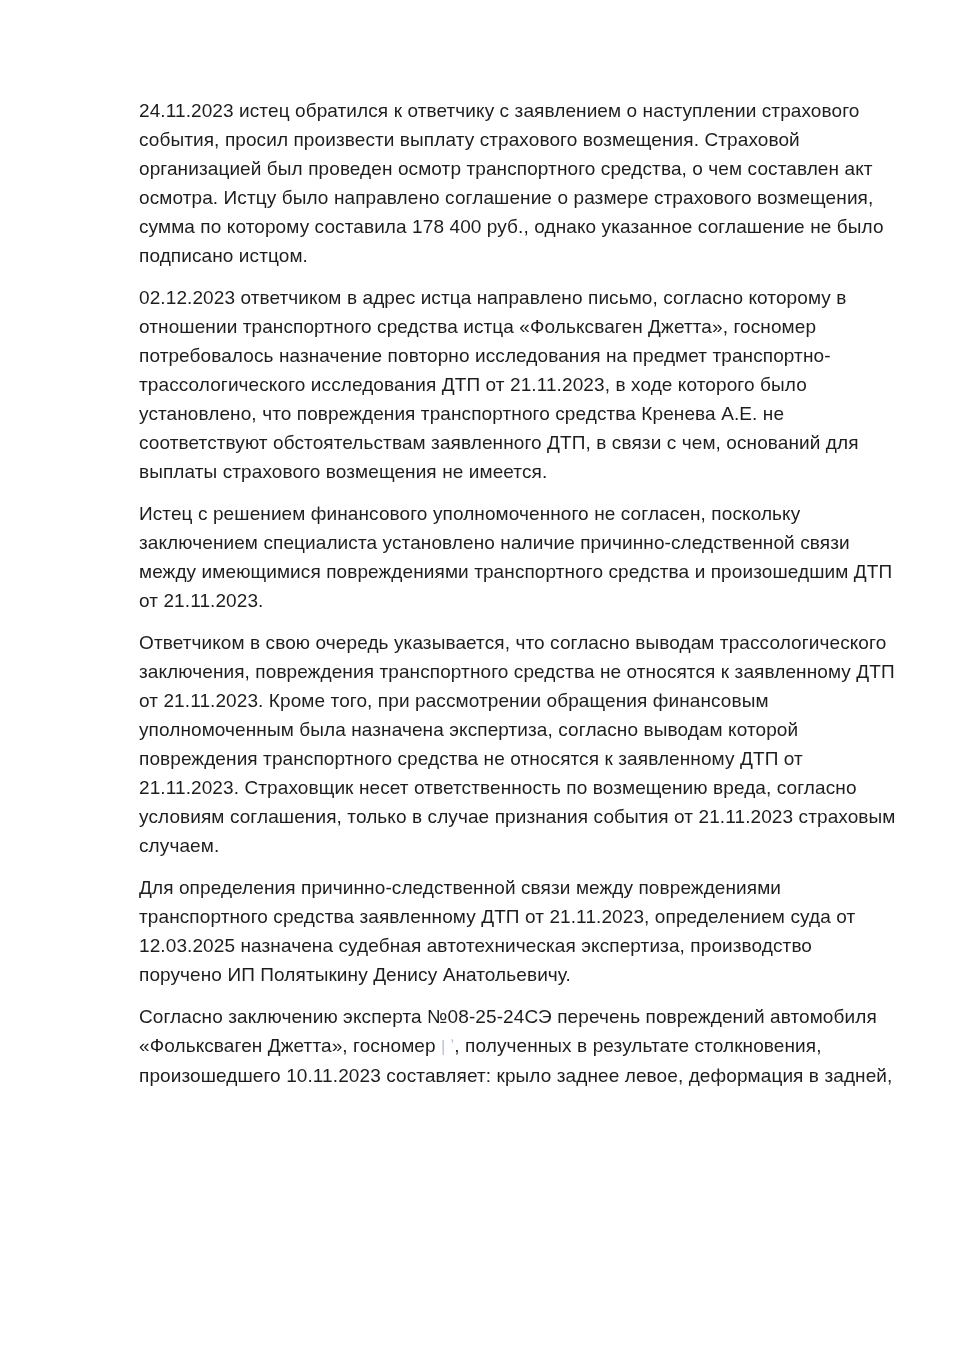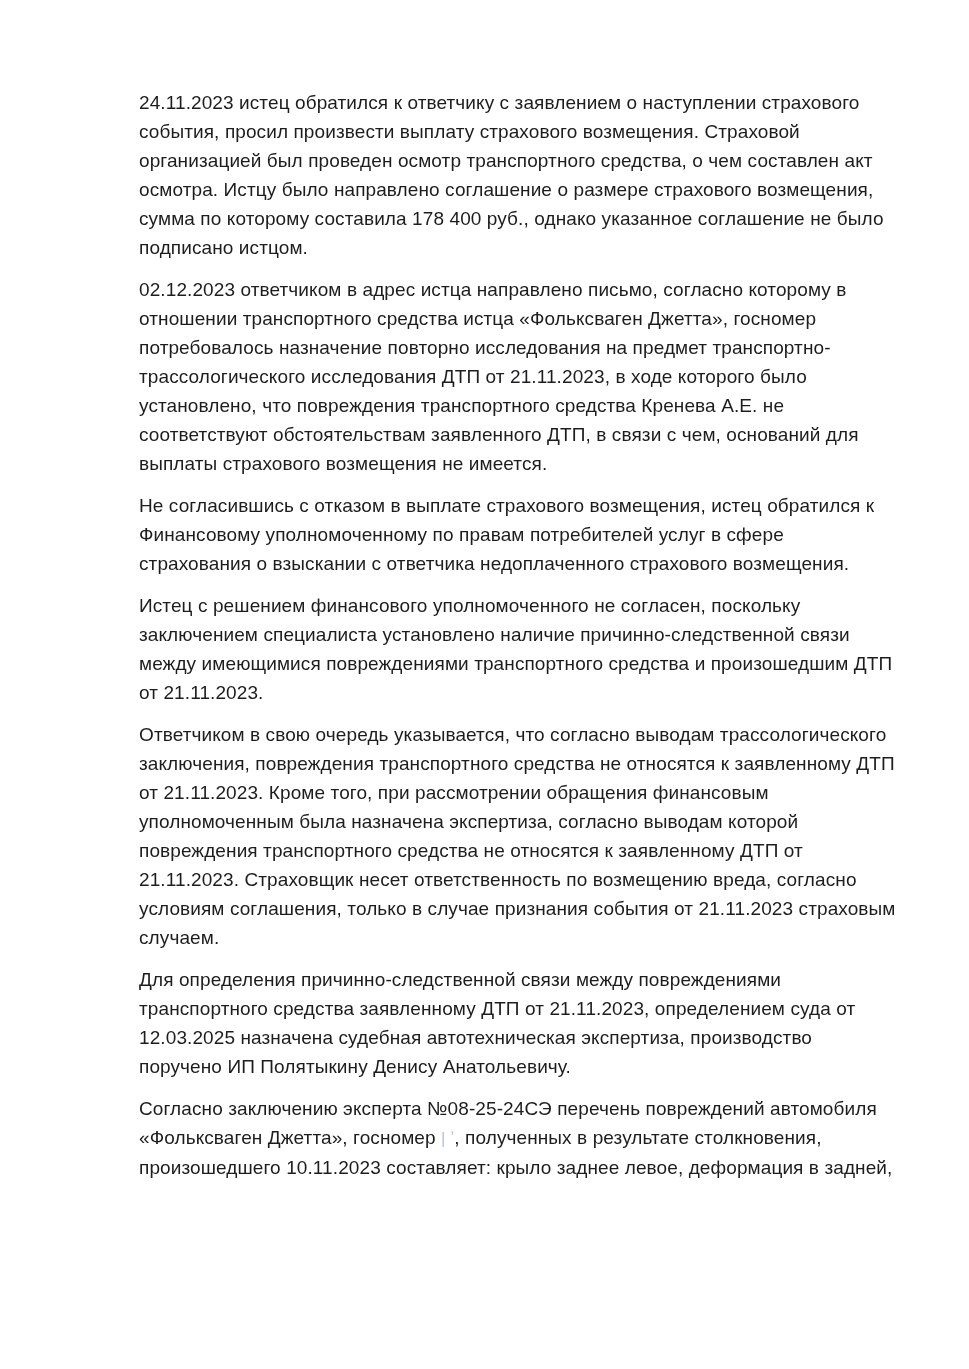--- a/index.html
+++ b/index.html
@@ -14,37 +14,36 @@
     overflow: hidden;
     font-family: "Liberation Sans", "DejaVu Sans", sans-serif;
   }
   .doc {
     position: absolute;
     left: 139px;
     top: 88px;
     width: 757px;
   }
   .doc p {
-    margin: 0 0 13px 0;
+    margin: 8px 0 13px 0;
     font-size: 19px;
     line-height: 29px;
     font-weight: 400;
     color: #1d1d1f;
     letter-spacing: 0.1px;
     text-align: left;
   }
   .redacted-plate {
     color: #b6c3da;
     font-size: 17px;
   }
 </style>
 </head>
 <body>
 
 <div class="doc">
   <p>24.11.2023 истец обратился к ответчику с заявлением о наступлении страхового события, просил произвести выплату страхового возмещения. Страховой организацией был проведен осмотр транспортного средства, о чем составлен акт осмотра. Истцу было направлено соглашение о размере страхового возмещения, сумма по которому составила 178 400 руб., однако указанное соглашение не было подписано истцом.</p>
   <p>02.12.2023 ответчиком в адрес истца направлено письмо, согласно которому в отношении транспортного средства истца «Фольксваген Джетта», госномер потребовалось назначение повторно исследования на предмет транспортно-трассологического исследования ДТП от 21.11.2023, в ходе которого было установлено, что повреждения транспортного средства Кренева А.Е. не соответствуют обстоятельствам заявленного ДТП, в связи с чем, оснований для выплаты страхового возмещения не имеется.</p>
-  <p>Не согласившись с отказом в выплате страхового возмещения, истец обратился к Финансовому уполномоченному по правам потребителей услуг в сфере страхования о взыскании с ответчика недоплаченного страхового возмещения.</p>
   <p>Истец с решением финансового уполномоченного не согласен, поскольку заключением специалиста установлено наличие причинно-следственной связи между имеющимися повреждениями транспортного средства и произошедшим ДТП от 21.11.2023.</p>
   <p>Ответчиком в свою очередь указывается, что согласно выводам трассологического заключения, повреждения транспортного средства не относятся к заявленному ДТП от 21.11.2023. Кроме того, при рассмотрении обращения финансовым уполномоченным была назначена экспертиза, согласно выводам которой повреждения транспортного средства не относятся к заявленному ДТП от 21.11.2023. Страховщик несет ответственность по возмещению вреда, согласно условиям соглашения, только в случае признания события от 21.11.2023 страховым случаем.</p>
   <p>Для определения причинно-следственной связи между повреждениями транспортного средства заявленному ДТП от 21.11.2023, определением суда от 12.03.2025 назначена судебная автотехническая экспертиза, производство поручено ИП Полятыкину Денису Анатольевичу.</p>
   <p><span>Согласно заключению эксперта №08-25-24СЭ перечень повреждений автомобиля «Фольксваген Джетта», госномер </span><span class="redacted-plate">| ʼ</span><span>, полученных в результате столкновения, произошедшего 10.11.2023 составляет: крыло заднее левое, деформация в задней,</span></p>
 </div>
 
 </body></html>

